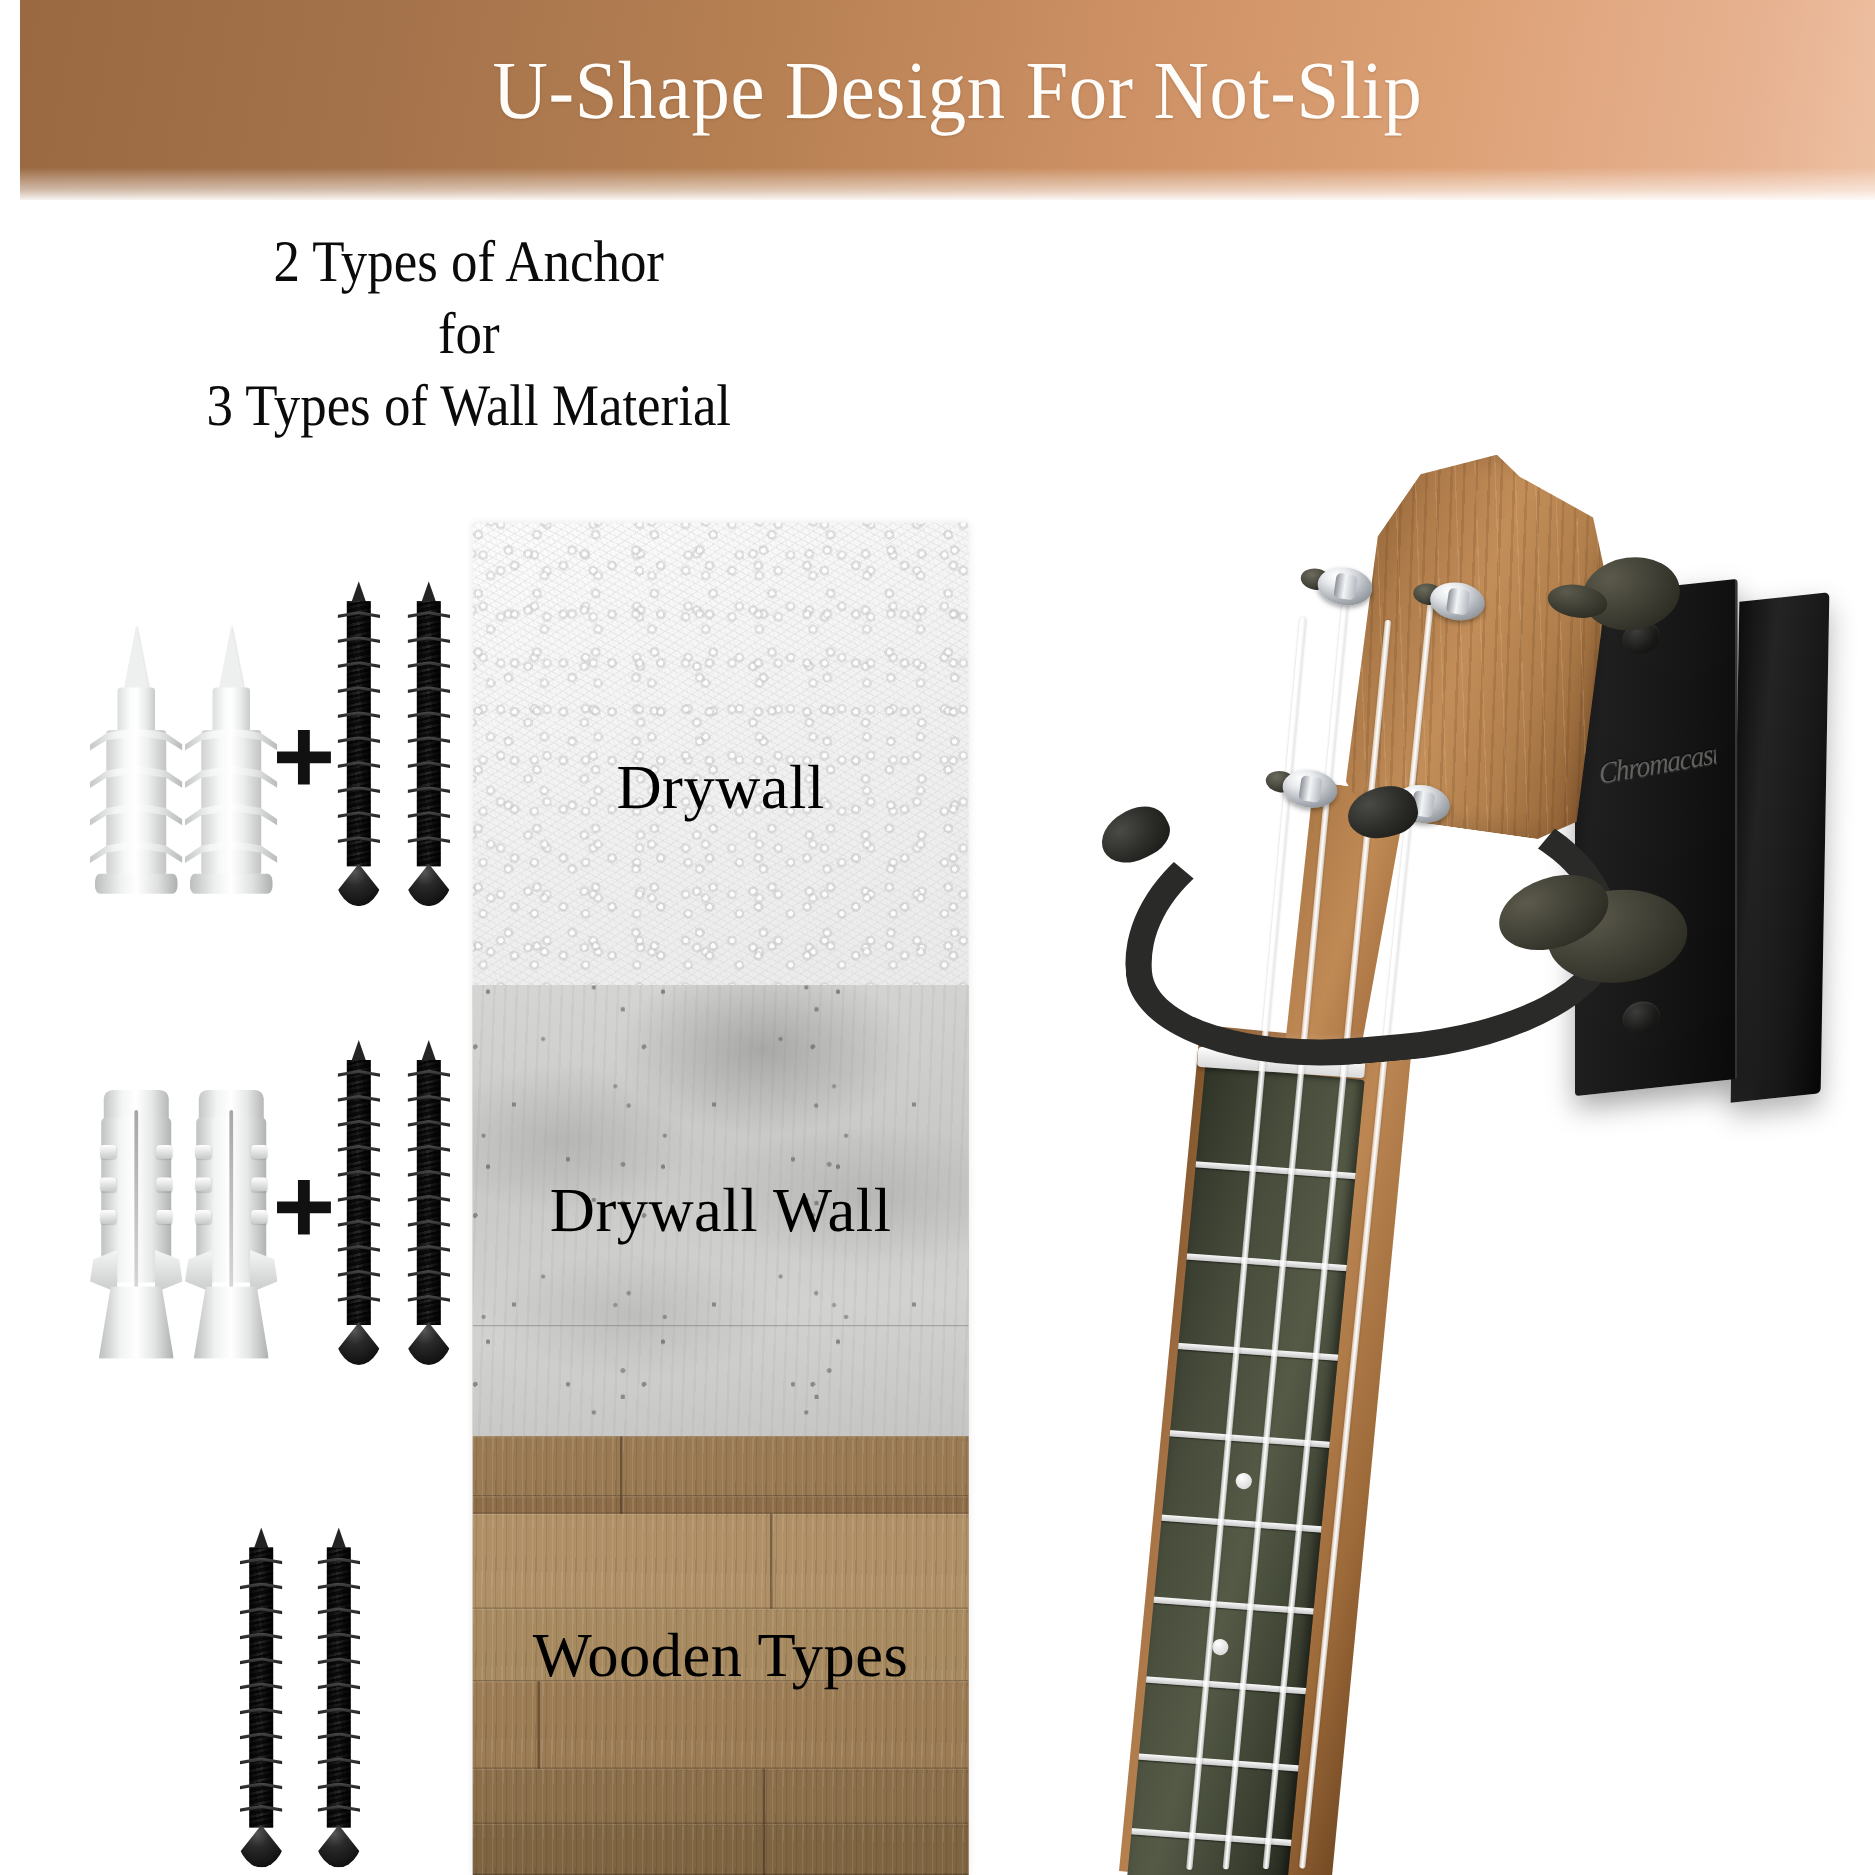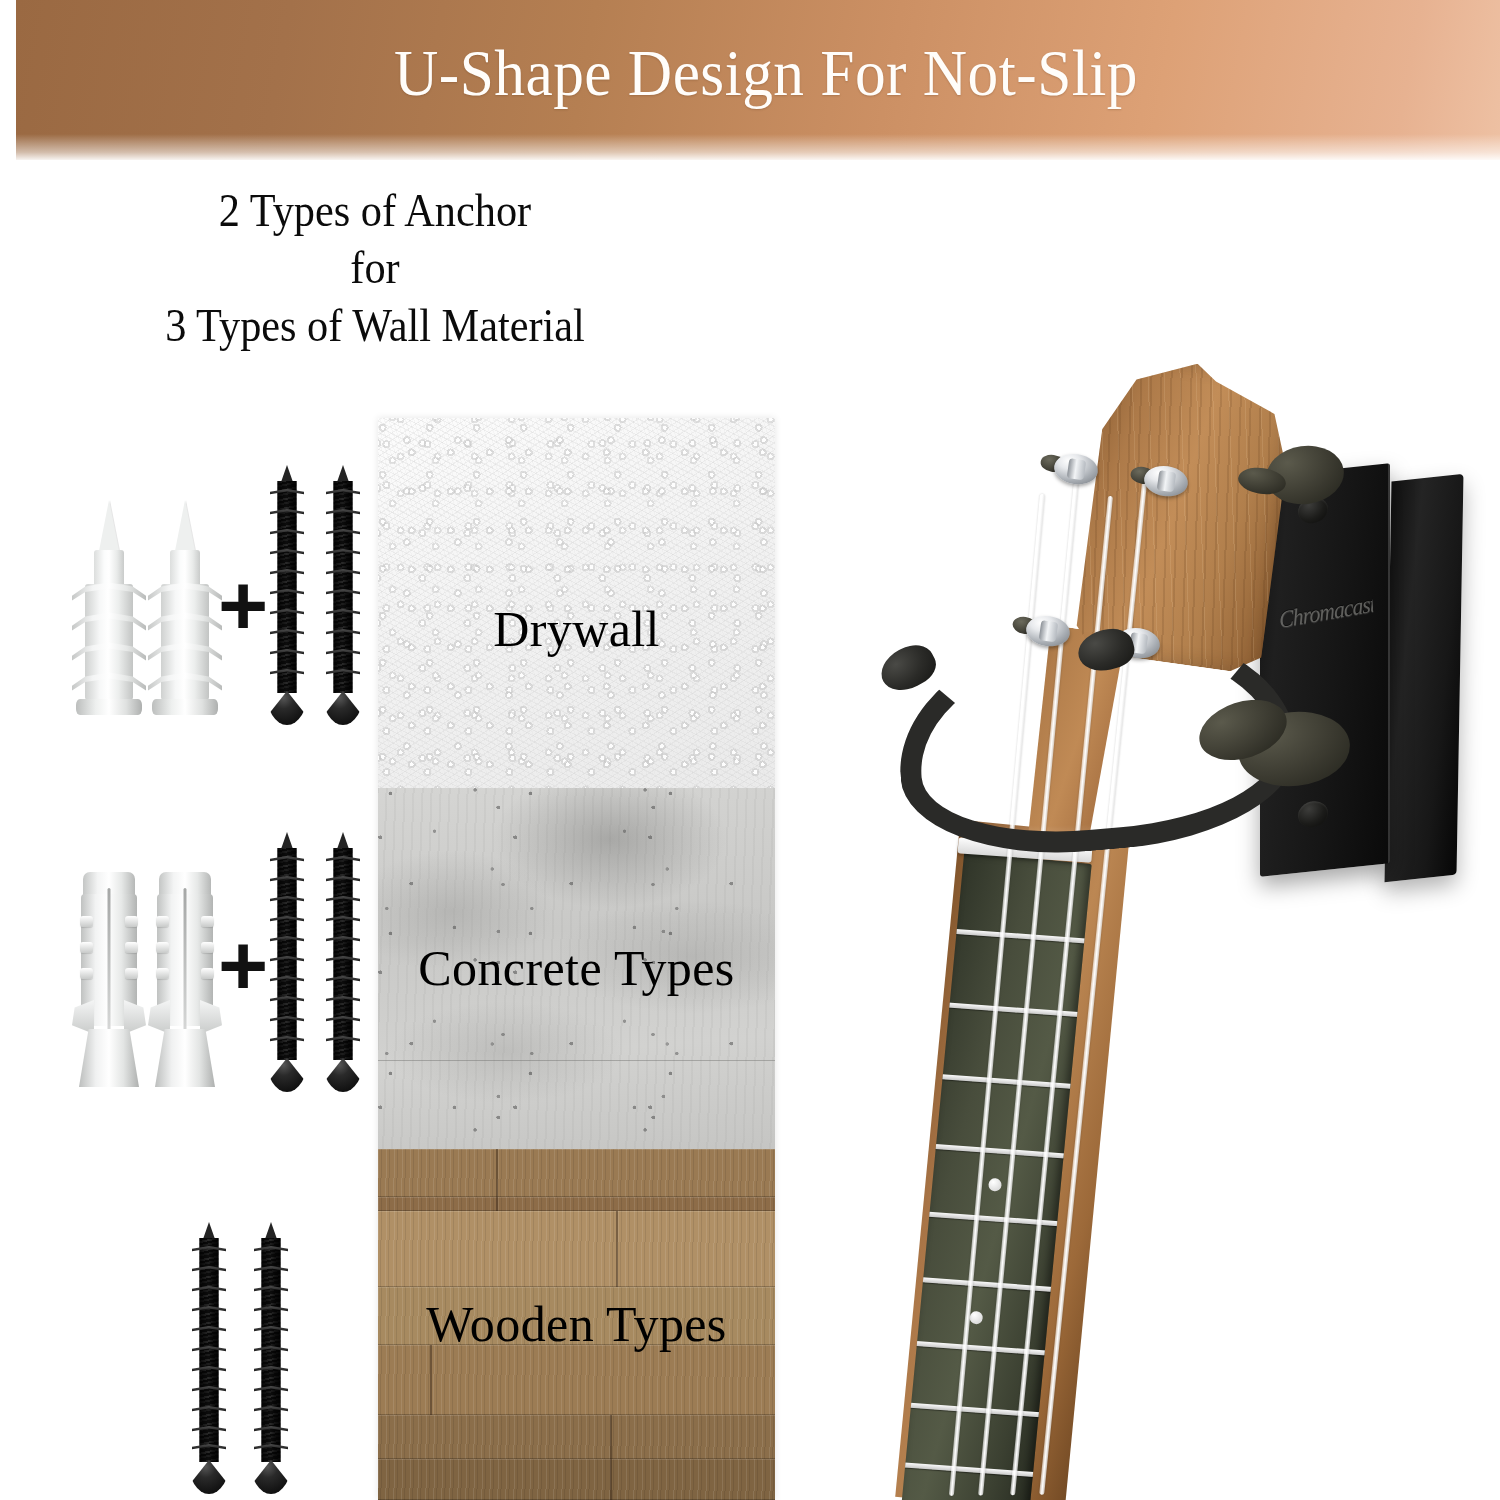--- a/index.html
+++ b/index.html
@@ -377,21 +377,21 @@
   <div id="swatches">
 
     <div class="swatch" id="sw-dry">
       <div class="tex"></div>
       <div class="swatch-label">Drywall</div>
     </div>
 
     <div class="swatch" id="sw-con">
       <div class="tex"></div>
       <div class="hline" style="top:272px"></div>
-      <div class="swatch-label">Concrete Types</div>
+      <div class="swatch-label">Drywall Wall</div>
     </div>
 
     <div class="swatch" id="sw-wood">
       <div class="plank" style="top:0;height:48px;  background-color:#9a7a53"></div>
       <div class="plank" style="top:48px;height:14px;background-color:#8d6c48"></div>
       <div class="plank" style="top:62px;height:76px; background-color:#b09066"></div>
       <div class="plank" style="top:138px;height:58px;background-color:#a78a60"></div>
       <div class="plank" style="top:196px;height:70px;background-color:#9c7c54"></div>
       <div class="plank" style="top:266px;height:44px;background-color:#8b6e4a"></div>
       <div class="plank" style="top:310px;height:41px;background-color:#7f6442"></div>

